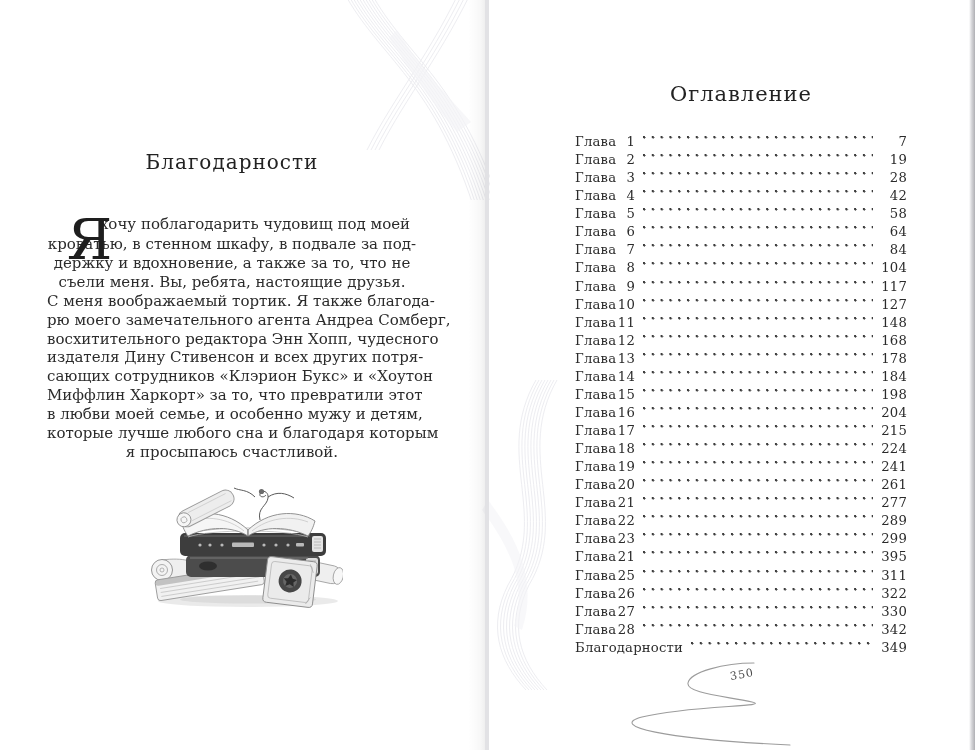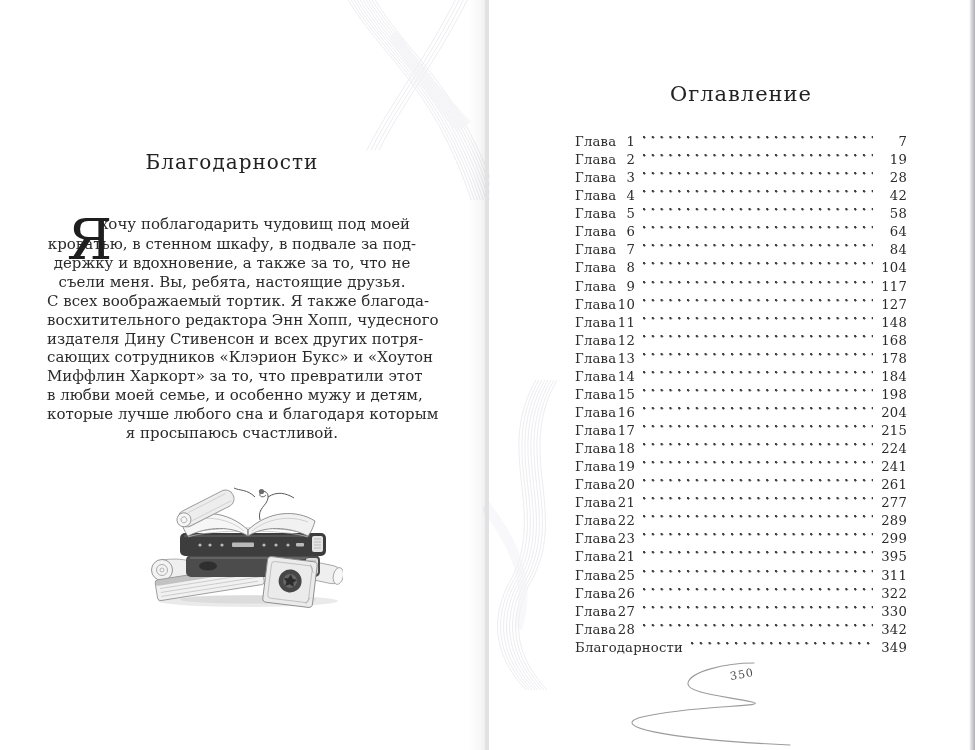--- a/index.html
+++ b/index.html
@@ -98,21 +98,22 @@
   <div class="left-page">
     <div class="ack-block">
       <div class="ack-title">Благодарности</div>
       <div class="ack-body">
         <span class="drop-cap">Я</span>
         <span class="first-text">хочу поблагодарить чудовищ под моей</span>
         <div class="ack-lines">
             <div class="ack-line">кроватью, в стенном шкафу, в подвале за под-</div>
             <div class="ack-line">держку и вдохновение, а также за то, что не</div>
             <div class="ack-line">съели меня. Вы, ребята, настоящие друзья.</div>
-            <div class="ack-line">С всех воображаемый тортик. Я также благода-</div>
+            <div class="ack-line">С меня воображаемый тортик. Я также благода-</div>
+            <div class="ack-line">рю моего замечательного агента Андреа Сомберг,</div>
             <div class="ack-line">восхитительного редактора Энн Хопп, чудесного</div>
             <div class="ack-line">издателя Дину Стивенсон и всех других потря-</div>
             <div class="ack-line">сающих сотрудников «Клэрион Букс» и «Хоутон</div>
             <div class="ack-line">Миффлин Харкорт» за то, что превратили этот</div>
             <div class="ack-line">в любви моей семье, и особенно мужу и детям,</div>
             <div class="ack-line">которые лучше любого сна и благодаря которым</div>
             <div class="ack-line">я просыпаюсь счастливой.</div>
           </div>
       </div>
     </div>

